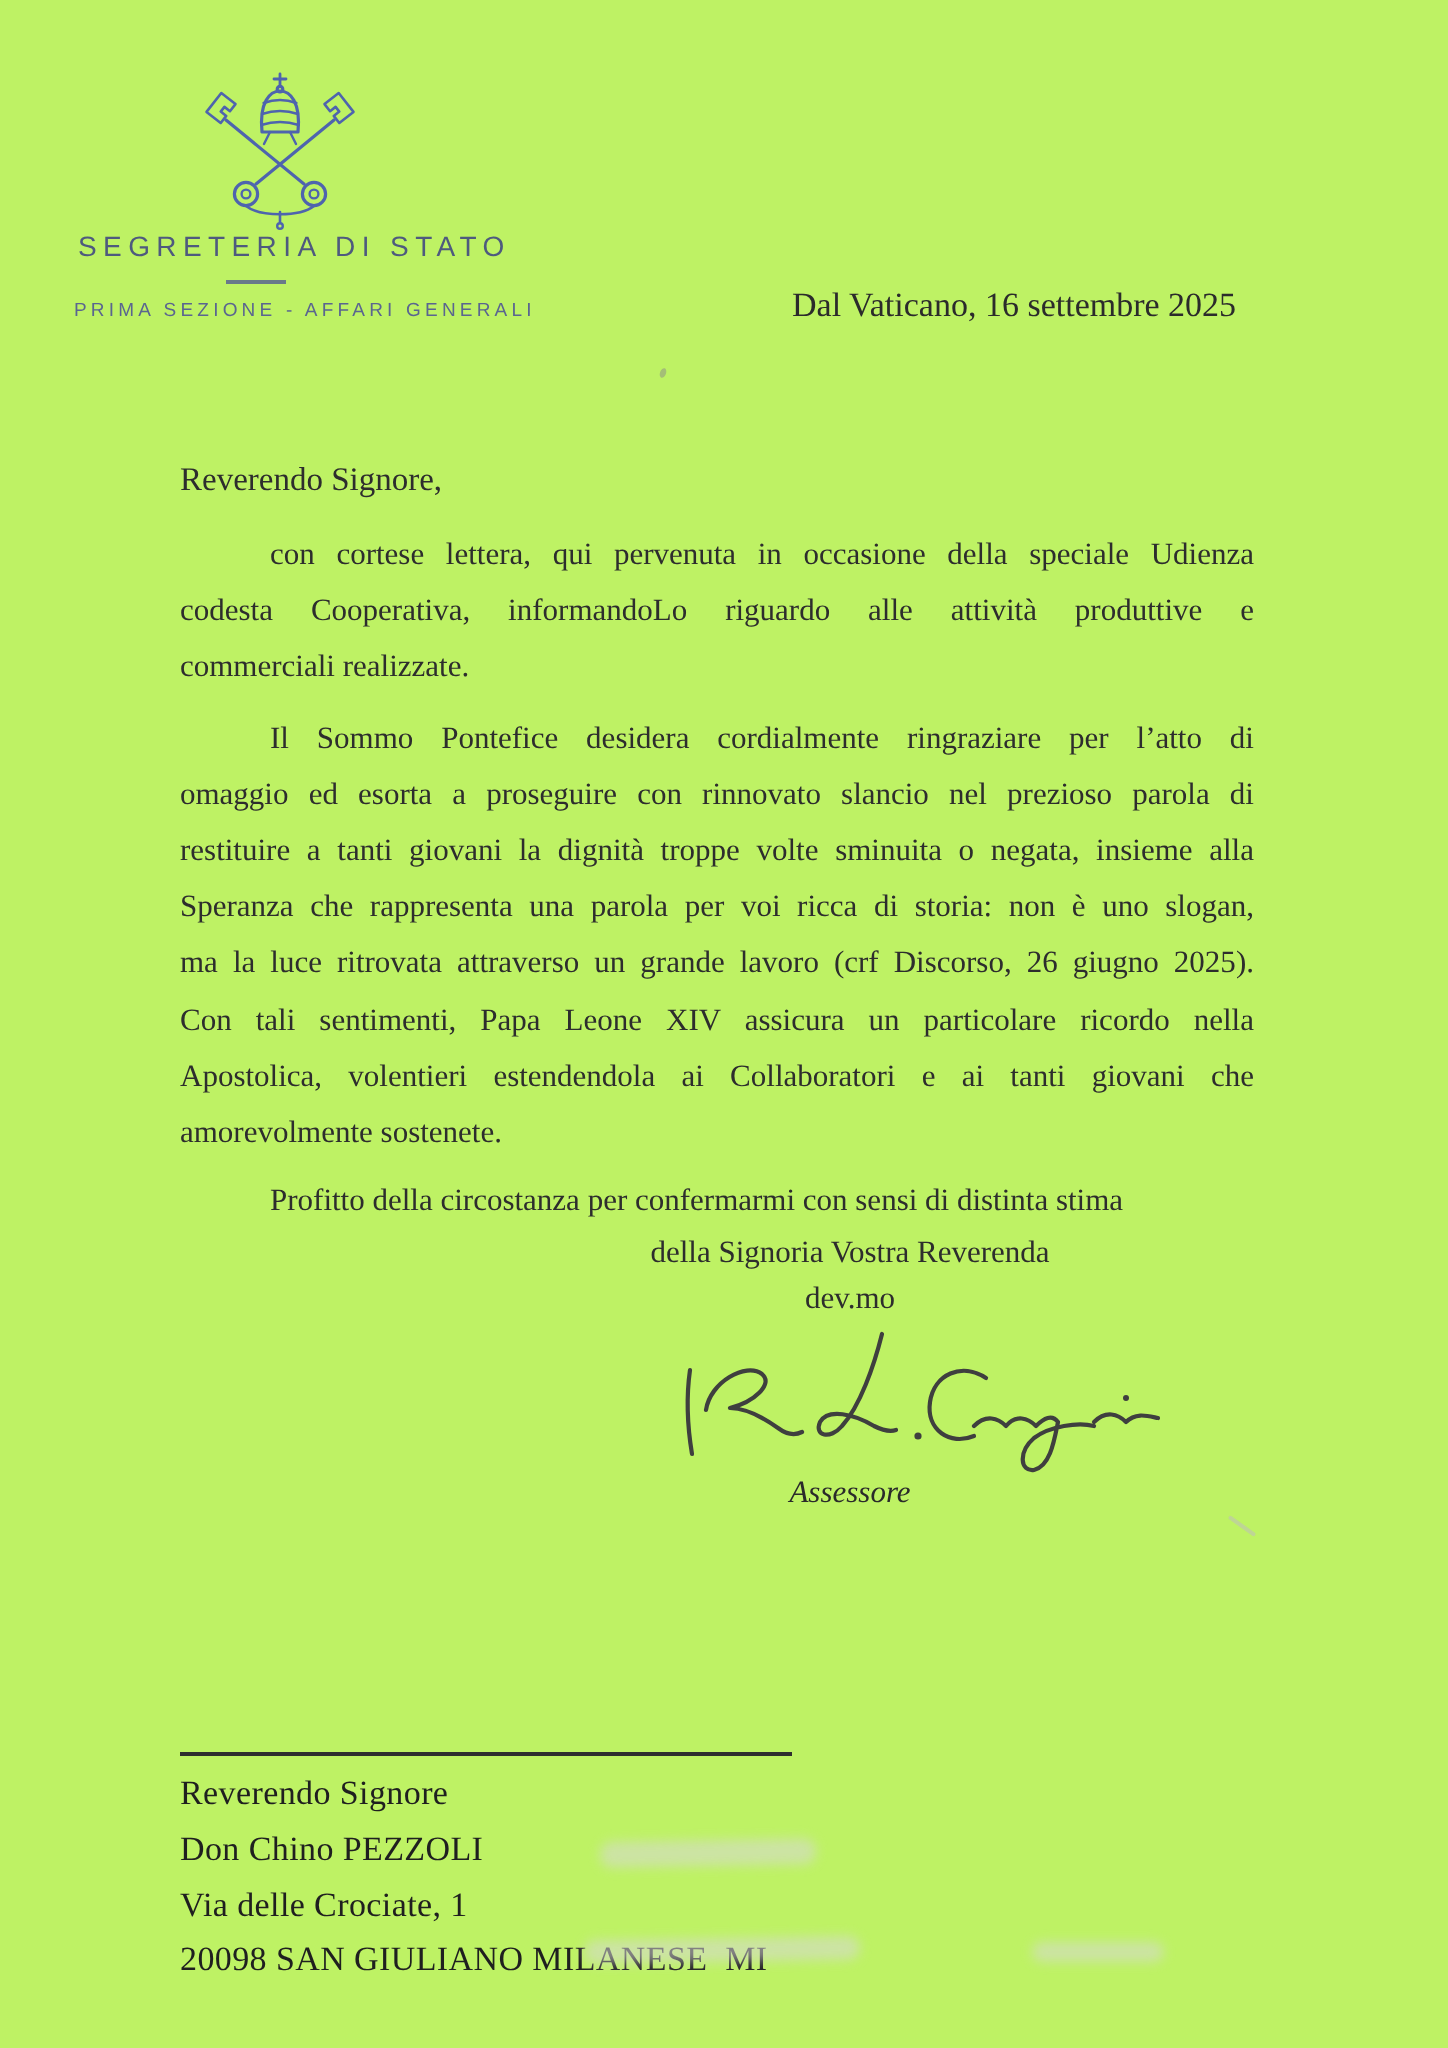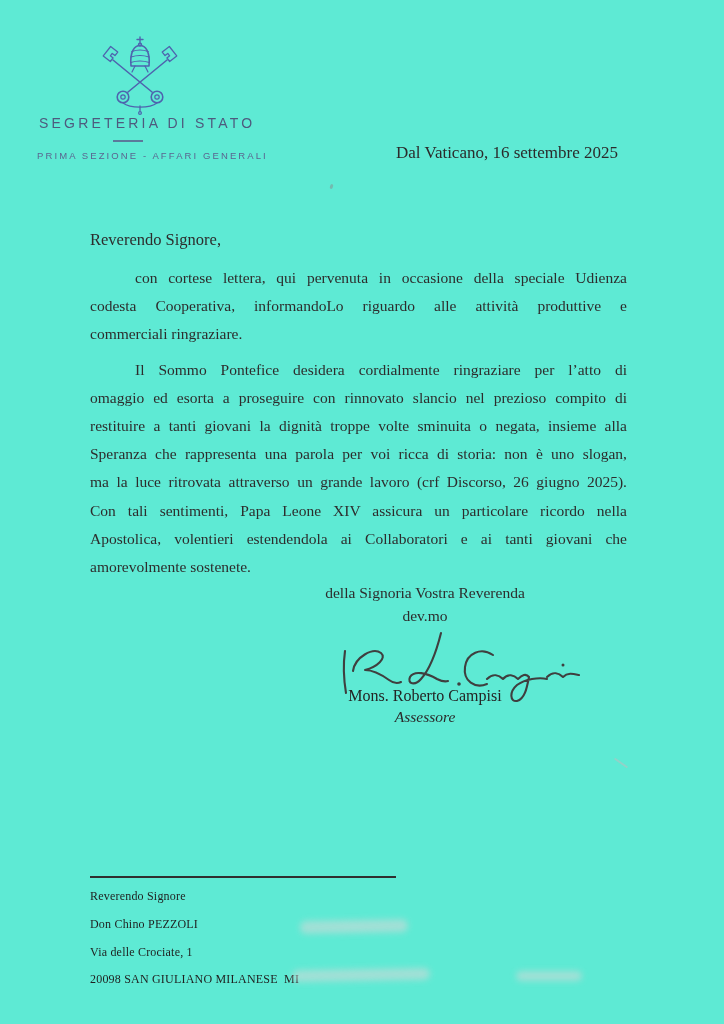--- a/index.html
+++ b/index.html
@@ -1,17 +1,17 @@
 <!DOCTYPE html>
 <html><head>
 <meta charset="utf-8">
 <style>
   html,body{margin:0;padding:0;background:#ffffff;}
   .page{
-    position:relative;width:724px;height:1024px;background:#5eead4;
+    position:relative;width:724px;height:1024px;background:#bef264;
     overflow:hidden;margin:0 auto;
     font-family:"Liberation Serif","DejaVu Serif",serif;color:#2d2d2d;
   }
 
   
   .emblem{position:absolute;left:96px;top:34px;width:88px;height:82px;}
   .org{
     position:absolute;left:39px;top:115px;
     font-family:"Liberation Sans","DejaVu Sans",sans-serif;
     font-size:14px;letter-spacing:3.2px;color:#4e5a7e;font-weight:500;white-space:nowrap;
@@ -41,21 +41,21 @@
   .cl3{line-height:22px;}
 
   
   .sig-svg{display:block;margin:2px 0 0 92px;}
   .sig-name{margin-top:-18px;line-height:22px;font-size:16px;color:#242424;}
   .sig-role{line-height:20px;font-size:15.5px;font-style:italic;color:#2a2a2a;}
 
   
   .recipient{position:absolute;left:90px;top:876px;width:340px;color:#1f1f1f;}
   .rec-rule{width:306px;height:2px;background:#2f2f2f;margin-bottom:5px;}
-  .rec-line{font-size:12px;line-height:27.8px;letter-spacing:.2px;white-space:pre;}
+  .rec-line{font-size:17px;line-height:27.8px;letter-spacing:.2px;white-space:pre;}
 
   
   .speck{position:absolute;left:330px;top:184px;width:3px;height:5px;background:#8a8a8a;
          opacity:.5;border-radius:50%;transform:rotate(20deg);}
   .diag-mark{position:absolute;left:613px;top:762px;width:16px;height:2px;background:#bdbdbd;
          opacity:.55;transform:rotate(35deg);border-radius:2px;}
   .smudge{position:absolute;background:#d8d8d8;opacity:.55;filter:blur(3px);border-radius:6px;}
   .sm1{left:300px;top:920px;width:108px;height:13px;transform:rotate(-1deg);}
   .sm2{left:292px;top:969px;width:138px;height:12px;transform:rotate(-1deg);}
   .sm3{left:516px;top:971px;width:66px;height:10px;}
@@ -103,51 +103,51 @@
 
   <div class="dateline">Dal Vaticano, 16 settembre 2025</div>
   <div class="speck"></div>
 
   <div class="letter-body">
     <div class="salutation">Reverendo Signore,</div>
 
     <div class="para p1">
       <div class="bline jline indent">con cortese lettera, qui pervenuta in occasione della speciale Udienza</div>
       <div class="bline jline">codesta Cooperativa, informandoLo riguardo alle attività produttive e</div>
-      <div class="bline">commerciali ringraziare.</div>
+      <div class="bline">commerciali realizzate.</div>
     </div>
 
     <div class="para p2">
       <div class="bline jline indent">Il Sommo Pontefice desidera cordialmente ringraziare per l’atto di</div>
-      <div class="bline jline">omaggio ed esorta a proseguire con rinnovato slancio nel prezioso compito di</div>
+      <div class="bline jline">omaggio ed esorta a proseguire con rinnovato slancio nel prezioso parola di</div>
       <div class="bline jline">restituire a tanti giovani la dignità troppe volte sminuita o negata, insieme alla</div>
       <div class="bline jline">Speranza che rappresenta una parola per voi ricca di storia: non è uno slogan,</div>
       <div class="bline jline"><span>ma la luce ritrovata attraverso un grande lavoro (crf </span><span class="it">Discorso, 26 giugno 2025</span><span>).</span></div>
       <div class="bline jline">Con tali sentimenti, Papa Leone XIV assicura un particolare ricordo nella</div>
       <div class="bline jline">Apostolica, volentieri estendendola ai Collaboratori e ai tanti giovani che</div>
       <div class="bline">amorevolmente sostenete.</div>
     </div>
 
+    <div class="closing1">Profitto della circostanza per confermarmi con sensi di distinta stima</div>
 
     <div class="closing-center">
       <div class="cl2">della Signoria Vostra Reverenda</div>
       <div class="cl3">dev.mo</div>
 
       <svg class="sig-svg" width="260" height="74" viewBox="0 0 260 74" fill="none" stroke="#3f3f3f" stroke-width="2.1" stroke-linecap="round" stroke-linejoin="round" aria-label="Roberto Campisi">
         <path d="M18,22 C16,36 17,52 19,64"></path>
         <path d="M26,42 C28,28 46,18 54,24 C60,29 50,38 38,41 C46,41 55,46 62,51 C66,54 70,55 74,53"></path>
         <path d="M114,4 C110,20 103,40 94,50 C88,57 80,55 83,48 C87,41 100,44 110,50 C114,52 118,53 121,52"></path>
         <circle cx="132" cy="55" r="1.8" fill="#3f3f3f" stroke="none"></circle>
         <path d="M166,26 C154,18 140,24 138,38 C136,52 148,60 160,55"></path>
         <path d="M160,50 C166,44 172,46 176,50 C181,44 187,46 191,50 C195,46 199,44 202,48 C200,58 198,70 190,72 C183,73 182,63 190,56 C198,50 212,48 220,50"></path>
         <path d="M220,48 C226,42 232,44 236,48 C241,43 247,45 252,46"></path>
         <circle cx="236" cy="36" r="1.5" fill="#3f3f3f" stroke="none"></circle>
       </svg>
 
-      <div class="sig-name">Mons. Roberto Campisi</div>
       <div class="sig-role">Assessore</div>
     </div>
   </div>
 
   <div class="recipient">
     <div class="rec-rule"></div>
     <div class="rec-line">Reverendo Signore</div>
     <div class="rec-line">Don Chino PEZZOLI</div>
     <div class="rec-line">Via delle Crociate, 1</div>
     <div class="rec-line">20098 SAN GIULIANO MILANESE&nbsp; MI</div>

